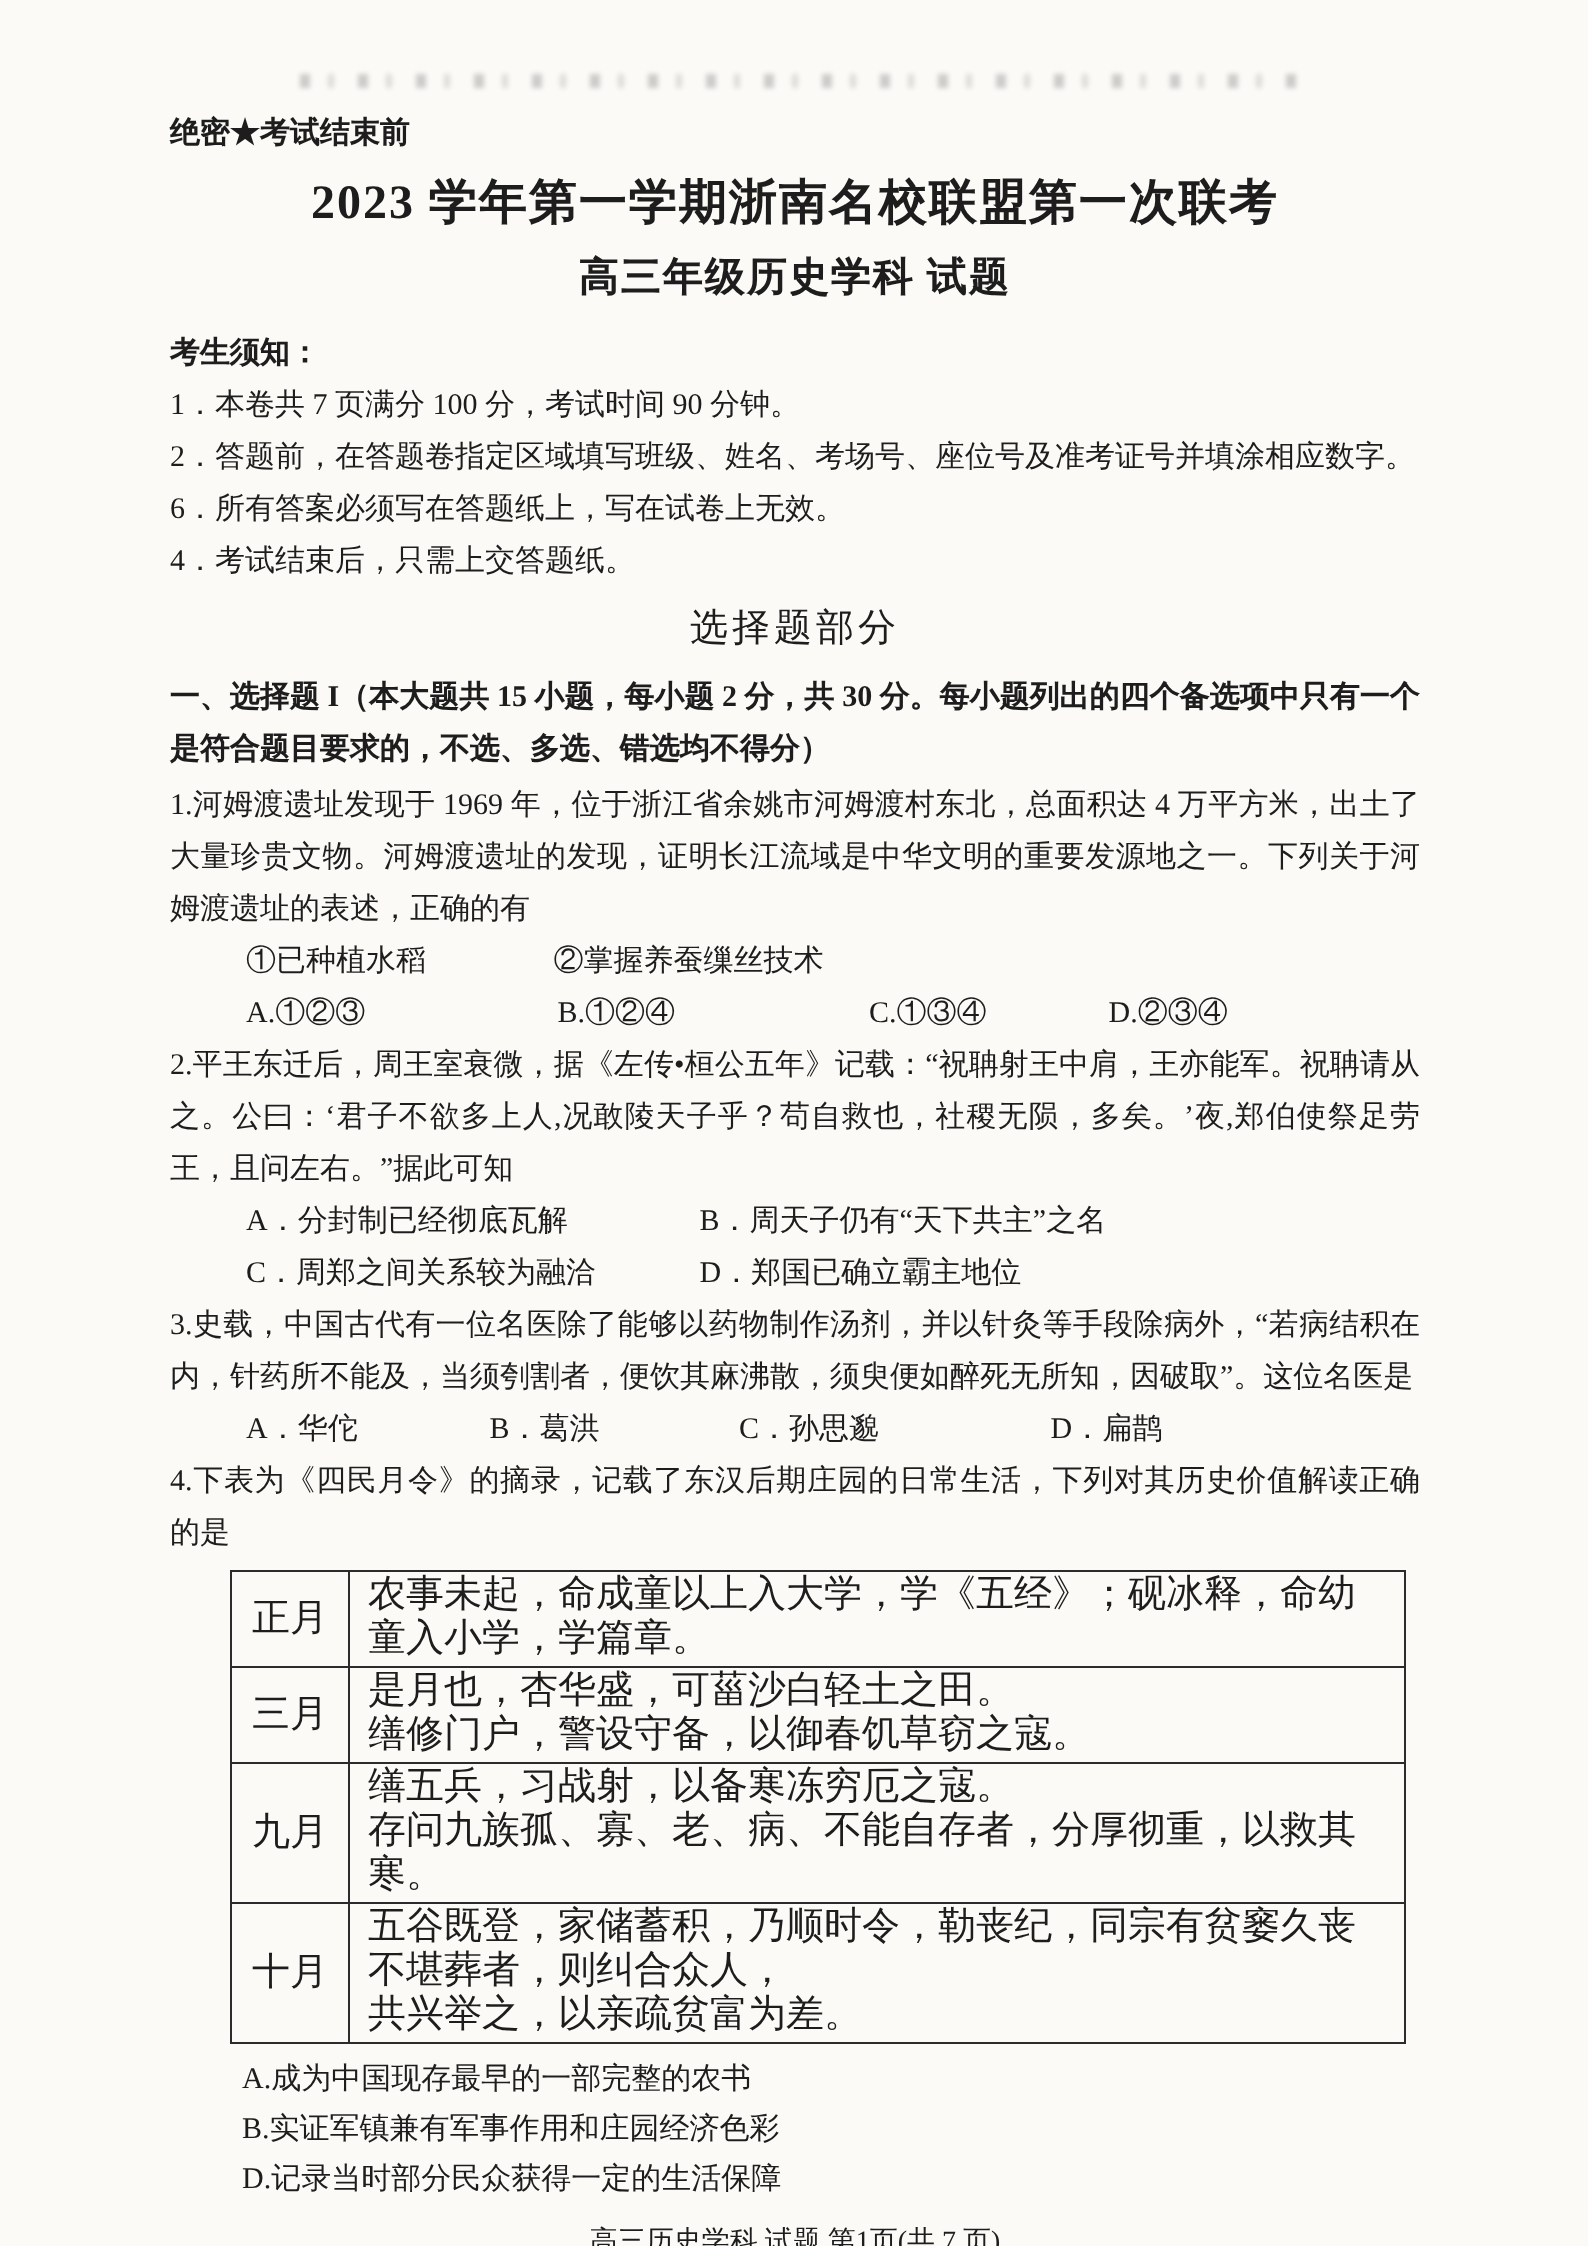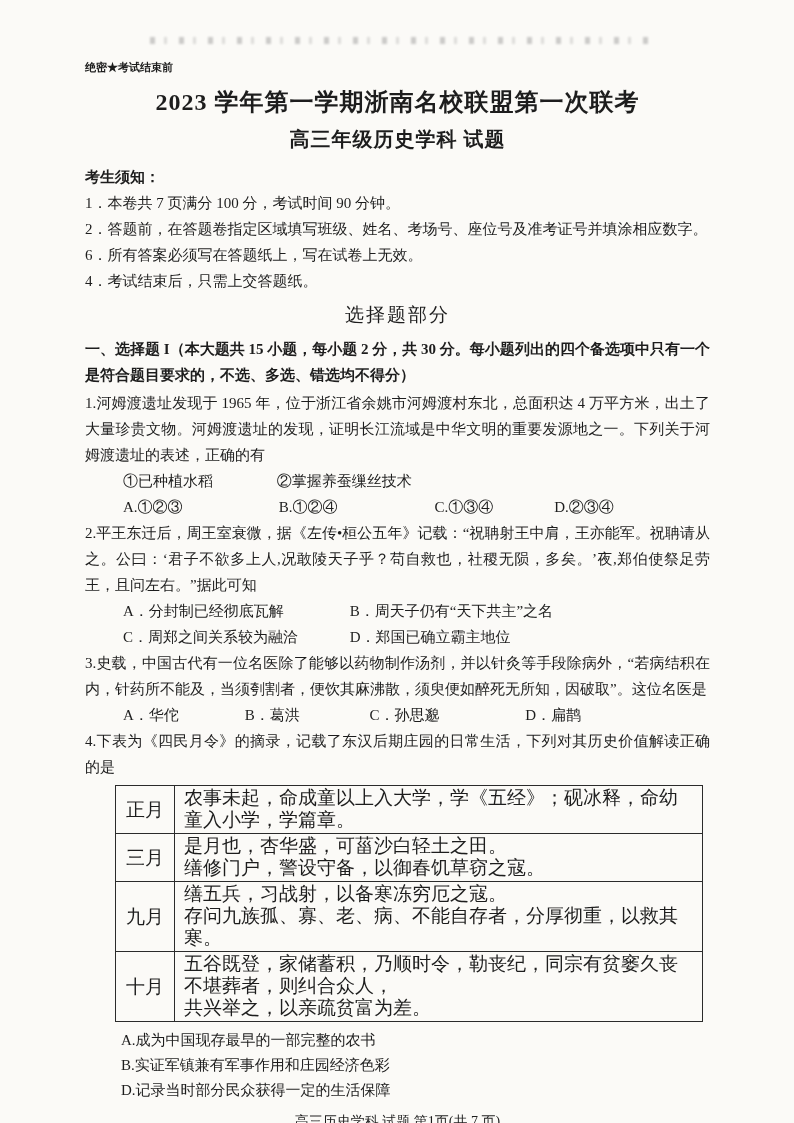--- a/index.html
+++ b/index.html
@@ -33,21 +33,21 @@
       rgba(60,60,60,0.55) 0 5px,
       rgba(60,60,60,0.0) 5px 14px,
       rgba(60,60,60,0.35) 14px 17px,
       rgba(60,60,60,0.0) 17px 29px
     );
     filter: blur(1.3px);
     opacity: 0.45;
   }
   .classification {
     font-weight: bold;
-    font-size: 11px;
+    font-size: 15px;
     margin: 0 0 2px 0;
   }
   .exam-title {
     text-align: center;
     font-weight: bold;
     font-size: 24px;
     line-height: 32px;
     margin: 6px 0 8px 0;
     letter-spacing: 1px;
   }
@@ -133,21 +133,21 @@
     <p class="notice-item">1．本卷共 7 页满分 100 分，考试时间 90 分钟。</p>
     <p class="notice-item">2．答题前，在答题卷指定区域填写班级、姓名、考场号、座位号及准考证号并填涂相应数字。</p>
     <p class="notice-item">6．所有答案必须写在答题纸上，写在试卷上无效。</p>
     <p class="notice-item">4．考试结束后，只需上交答题纸。</p>
   </div>
 
   <h3 class="part-title">选择题部分</h3>
 
   <p class="section-intro">一、选择题 I（本大题共 15 小题，每小题 2 分，共 30 分。每小题列出的四个备选项中只有一个是符合题目要求的，不选、多选、错选均不得分）</p>
 
-  <p class="stem">1.河姆渡遗址发现于 1965 年，位于浙江省余姚市河姆渡村东北，总面积达 4 万平方米，出土了大量珍贵文物。河姆渡遗址的发现，证明长江流域是中华文明的重要发源地之一。下列关于河姆渡遗址的表述，正确的有</p>
+  <p class="stem">1.河姆渡遗址发现于 1969 年，位于浙江省余姚市河姆渡村东北，总面积达 4 万平方米，出土了大量珍贵文物。河姆渡遗址的发现，证明长江流域是中华文明的重要发源地之一。下列关于河姆渡遗址的表述，正确的有</p>
   <p class="indent-opts">
     <span class="iw150">①已种植水稻</span>
     <span>②掌握养蚕缫丝技术</span>
   </p>
   <p class="indent-opts">
     <span class="cw152">A.①②③</span>
     <span class="cw152">B.①②④</span>
     <span class="cw116">C.①③④</span>
     <span>D.②③④</span>
   </p>

